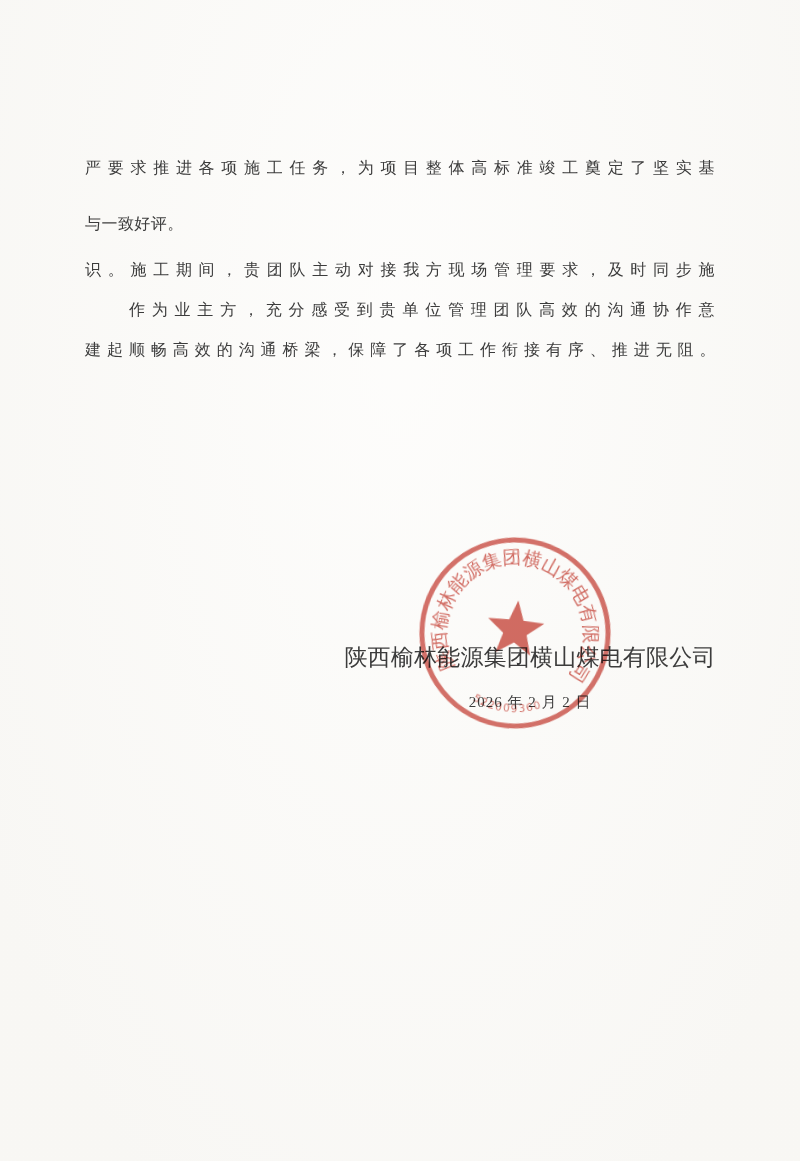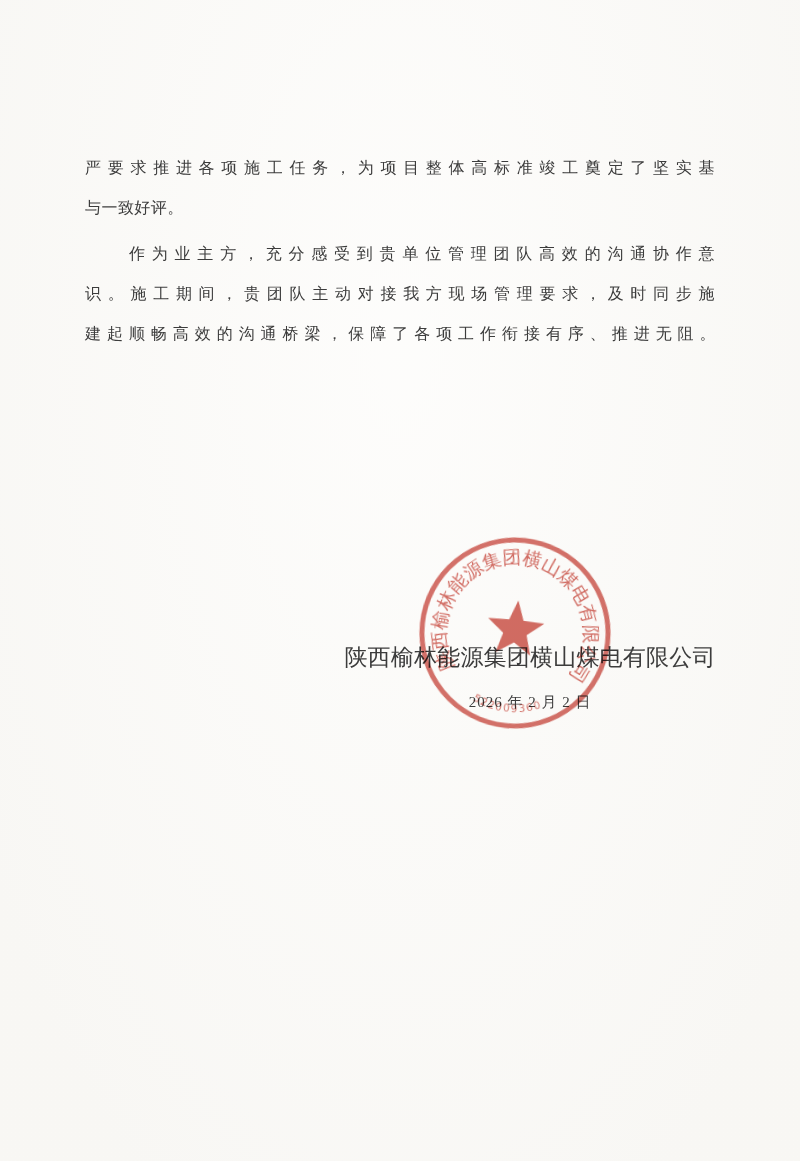--- a/index.html
+++ b/index.html
@@ -26,20 +26,21 @@
     font-family: Liberation Serif, serif;
   }
   .line {
     text-align: justify;
     text-align-last: justify;
     height: 40px;
   }
   .line.end {
     text-align: center;
     text-align-last: left;
+    margin-top: 16px;
   }
   .line.indent-2 { text-indent: 44px; }
   .line.indent-3 { text-indent: 52px; }
   .line.tight { letter-spacing: -0.55px; }
   .para-gap { height: 6px; }
   .para-gap2 { height: 9px; }
 
   .signature-block {
     position: absolute;
     left: 340px; top: 644px; width: 380px;
@@ -73,22 +74,22 @@
 
 <div class="page">
 
   <div class="letter-body">
     <div>
       <div class="line">严要求推进各项施工任务，为项目整体高标准竣工奠定了坚实基</div>
       <div class="line end">与一致好评。</div>
     </div>
     <div class="para-gap"></div>
     <div>
+      <div class="line">识。施工期间，贵团队主动对接我方现场管理要求，及时同步施</div>
       <div class="line indent-2">作为业主方，充分感受到贵单位管理团队高效的沟通协作意</div>
-      <div class="line">识。施工期间，贵团队主动对接我方现场管理要求，及时同步施</div>
       <div class="line tight">建起顺畅高效的沟通桥梁，保障了各项工作衔接有序、推进无阻。</div>
     </div>
     <div class="para-gap2"></div>
   </div>
 
   <div class="signature-block">
     <div class="company-name">陕西榆林能源集团横山煤电有限公司</div>
     <div class="date-line">2026 年 2 月 2 日</div>
   </div>
 

